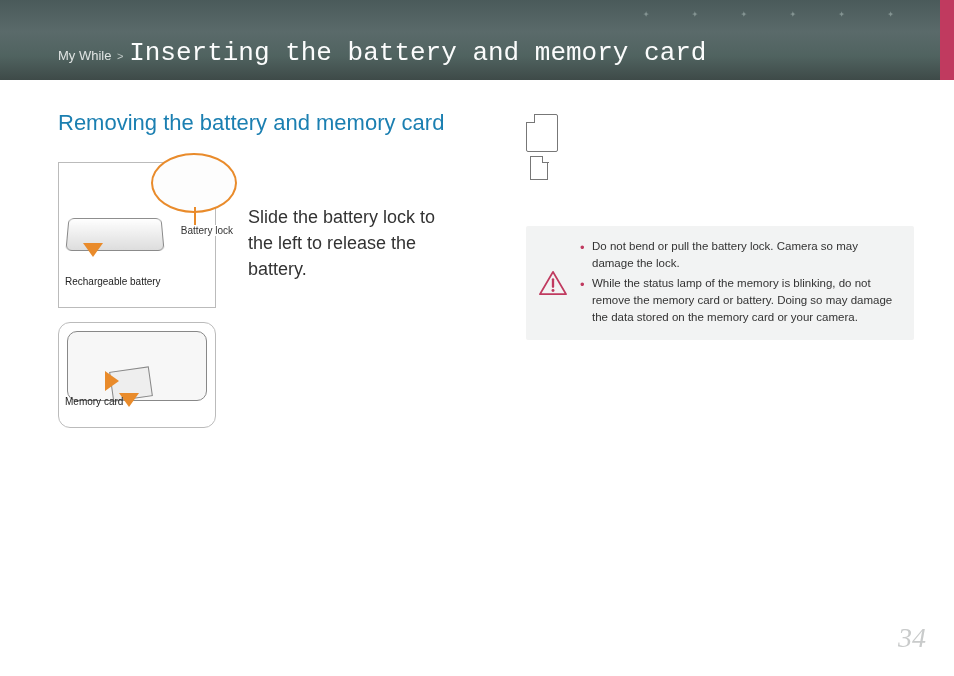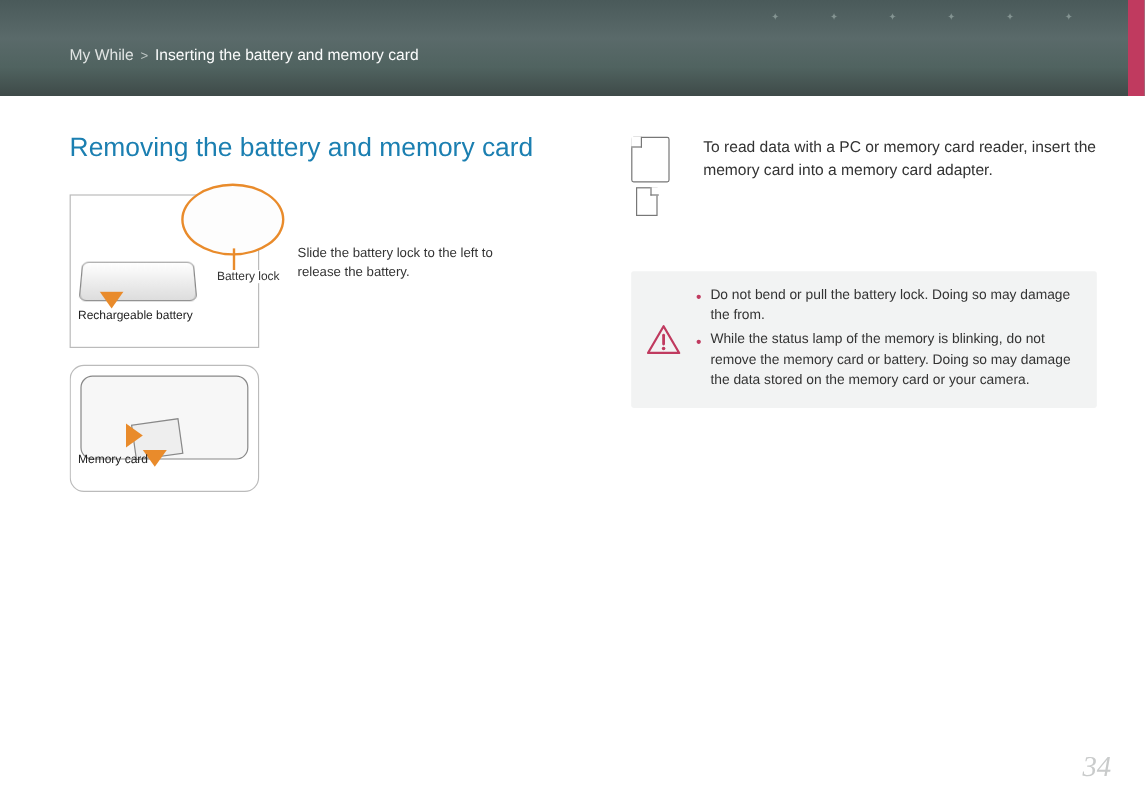--- a/index.html
+++ b/index.html
@@ -30,21 +30,21 @@
     position: absolute;
     right: 40px;
     top: 10px;
     color: #d0e0dc;
     font-size: 8px;
     letter-spacing: 20px;
     opacity: .4;
     pointer-events: none;
   }
   .breadcrumb { color: #e0e4e3; font-size: 13px; }
-  .breadcrumb .section { font-size: 13px; color: #fbfcfc; font-weight: 400; }
+  .breadcrumb .section { font-size: 26px; color: #fbfcfc; font-weight: 400; font-family: Liberation Mono, monospace; }
   .breadcrumb .chev { font-size: 11px; margin: 0 2px; color: #c0c8c6;}
   .page {
     display: flex;
     padding: 30px 40px 0 58px;
     gap: 80px;
   }
   .col { flex: 1 1 50%; }
   h2.sec-title {
     color: #1b7fb1;
     font-size: 22px;
@@ -58,21 +58,21 @@
     margin-bottom: 14px;
     align-items: flex-start;
   }
   .figure {
     width: 158px;
     border: 1px solid #bbb;
     background: #fff;
     position: relative;
     padding: 8px 6px 4px 6px;
   }
-  .figure.battery { height: 128px; }
+  .figure.battery { height: 146px; }
   .figure.card    { height: 106px; border-radius: 12px; }
   .fig-caption {
     position: absolute;
     bottom: 20px; left: 6px;
     font-size: 10px;
     color: #222;
   }
   .callout {
     position: absolute;
     top: -10px; right: -22px;
@@ -134,21 +134,21 @@
   }
   .arrow.out-c {
     left:60px; top:70px;
     border-top:14px solid #e98b2b;
     border-left:10px solid transparent;
     border-right:10px solid transparent;
   }
 
   .desc {
     flex: 1;
-    font-size: 11px;
+    font-size: 18px;
     line-height: 1.45;
     color: #333;
     padding-top: 32px;
   }
   .desc.first { padding-top:42px; }
 
   .adapter-row { display:flex; gap:22px; }
   .adapter-fig {
     position:relative;
     width:38px;
@@ -192,21 +192,21 @@
     position: absolute;
     left: 0; top: 0;
     color: #c03a5f;
     font-size: 13px;
   }
 
   .page-number {
     position: absolute;
     right: 28px;
     bottom: 22px;
-    font-size: 24px;
+    font-size: 28px;
     font-style: italic;
     color: #c9cbcb;
     font-family: Georgia, serif;
   }
 </style>
 </head>
 <body>
 
 <div class="header">
   <div class="dots">✦ ✦ ✦ ✦ ✦ ✦</div>
@@ -244,31 +244,30 @@
     </div>
   </div>
 
   <div class="col">
 
     <div class="adapter-row">
       <div class="adapter-fig">
         <div class="sd-big"></div>
         <div class="sd-small"></div>
       </div>
-      <div class="adapter-desc">To read data with a PC or memory card reader, insert the memory card into a memory card adapter.</div>
     </div>
 
     <div class="warning-box">
       <svg class="warning-icon" viewBox="0 0 32 28">
         <path d="M16 2 L30 26 L2 26 Z" fill="none" stroke="#c03a5f" stroke-width="2" stroke-linejoin="round"></path>
         <line x1="16" y1="10" x2="16" y2="18" stroke="#c03a5f" stroke-width="2.5" stroke-linecap="round"></line>
         <circle cx="16" cy="22" r="1.6" fill="#c03a5f"></circle>
       </svg>
       <ul>
-        <li>Do not bend or pull the battery lock. Doing so may damage the from.</li>
+        <li>Do not bend or pull the battery lock. Camera so may damage the lock.</li>
         <li>While the status lamp of the memory is blinking, do not remove the memory card or battery. Doing so may damage the data stored on the memory card or your camera.</li>
       </ul>
     </div>
   </div>
 
 </div>
 
 <div class="page-number">34</div>
 
 </body></html>

